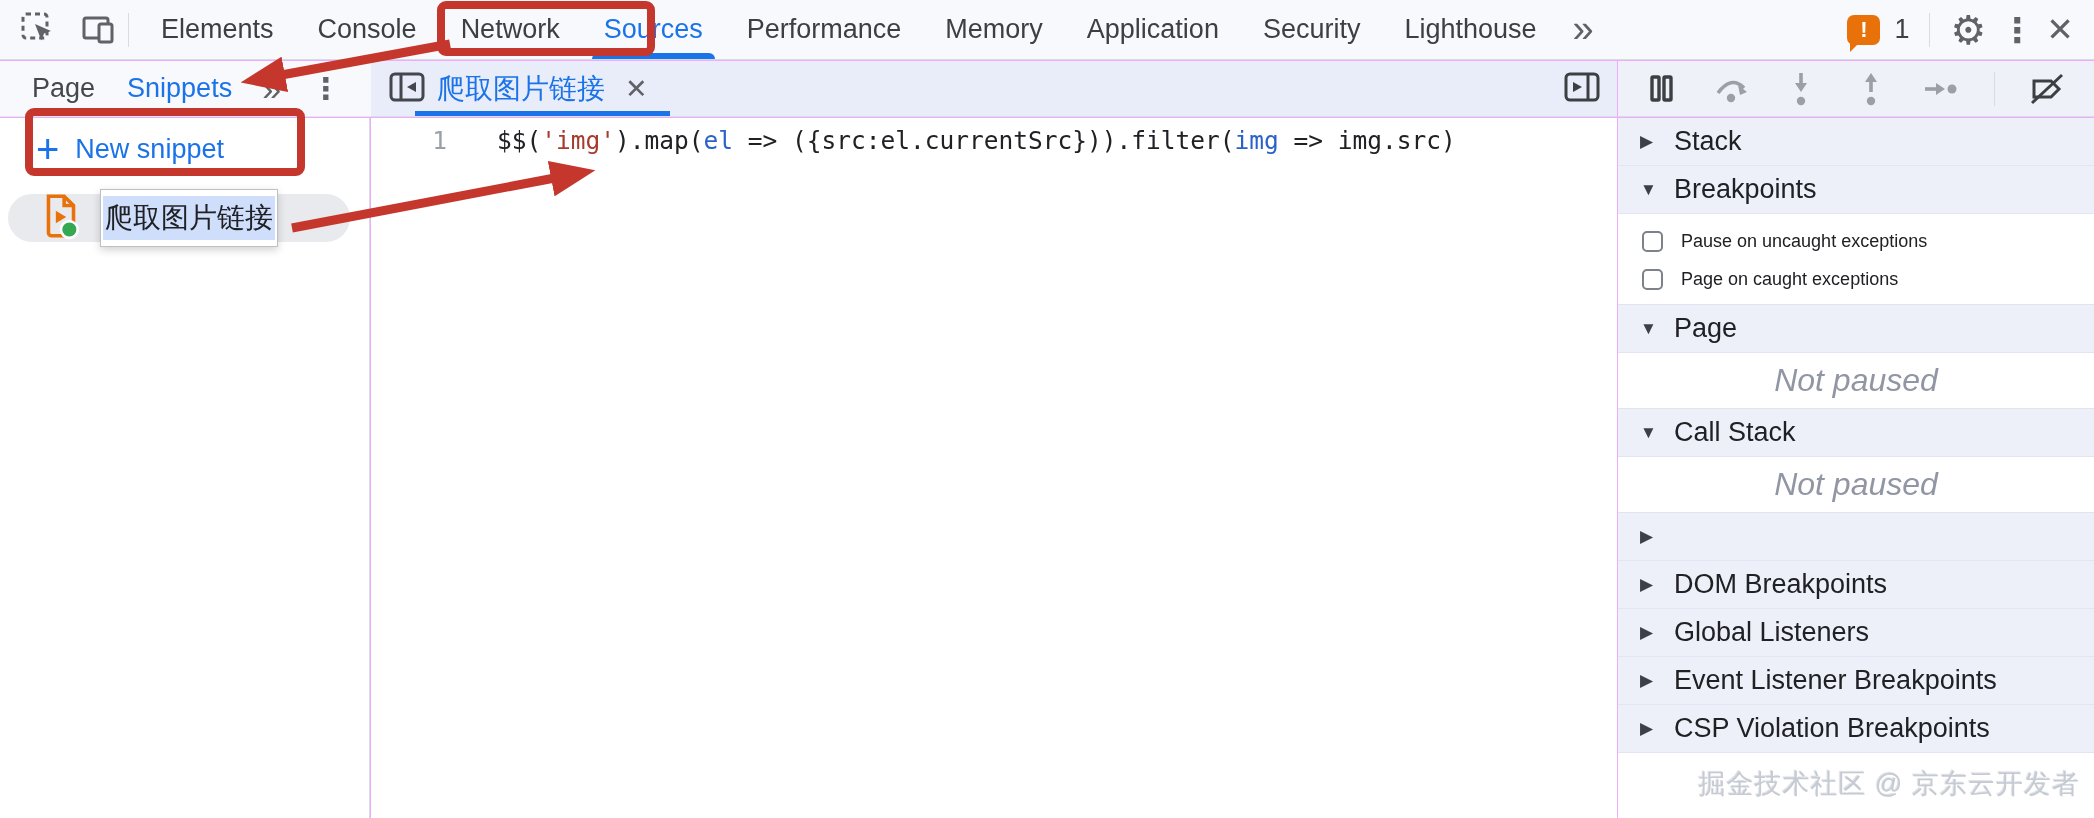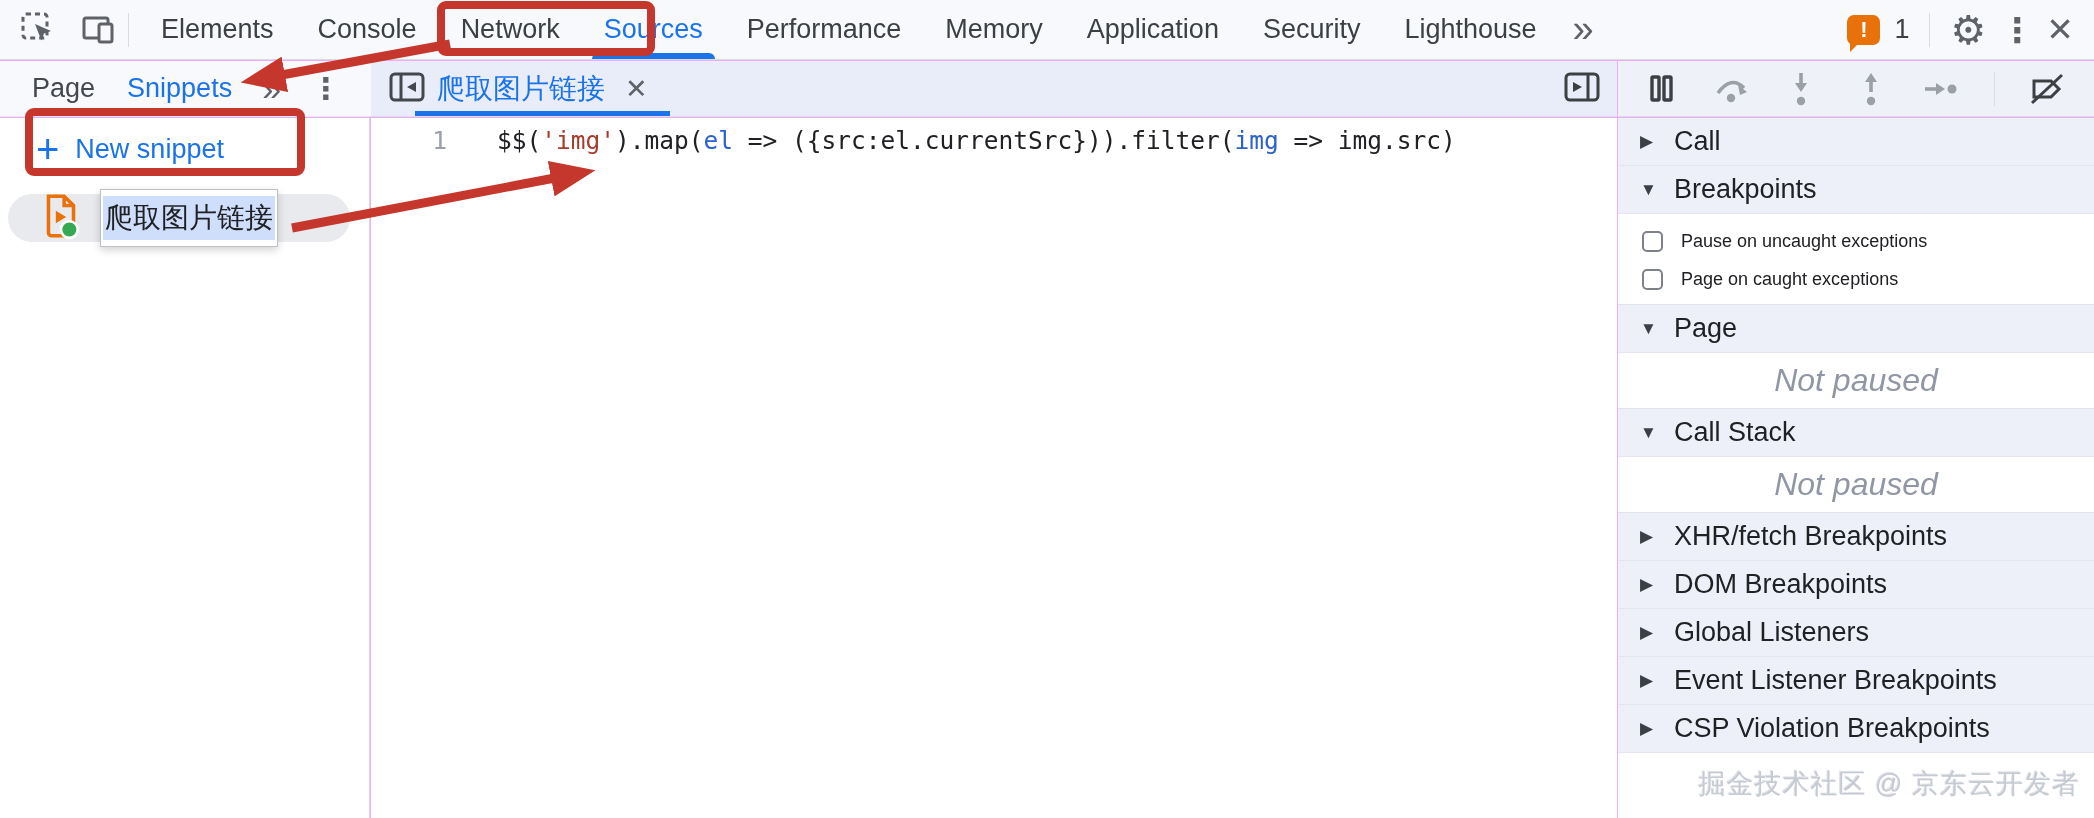--- a/index.html
+++ b/index.html
@@ -235,21 +235,21 @@
     <div class="code-line">
       <span class="gutter">1</span>
       <span class="code"><span class="t-plain">$$(</span><span class="t-string">'img'</span><span class="t-plain">).map(</span><span class="t-def">el</span><span class="t-plain"> =&gt; ({src:el.currentSrc})).filter(</span><span class="t-def">img</span><span class="t-plain"> =&gt; img.src)</span></span>
     </div>
   </main>
 
   <aside class="rightpanel">
     <div>
         <div class="dbg-section">
           <span class="tri">▶</span>
-          <span>Call</span>
+          <span>Stack</span>
         </div>
         <div class="dbg-section">
           <span class="tri">▼</span>
           <span>Breakpoints</span>
         </div>
         <div class="dbg-content checkboxes">
           <div class="cb-row">
             <span class="checkbox"></span>
             <span>Pause on uncaught exceptions</span>
           </div>
@@ -263,21 +263,20 @@
           <span>Page</span>
         </div>
         <div class="dbg-content notpaused">Not paused</div>
         <div class="dbg-section">
           <span class="tri">▼</span>
           <span>Call Stack</span>
         </div>
         <div class="dbg-content notpaused">Not paused</div>
         <div class="dbg-section">
           <span class="tri">▶</span>
-          <span>XHR/fetch Breakpoints</span>
         </div>
         <div class="dbg-section">
           <span class="tri">▶</span>
           <span>DOM Breakpoints</span>
         </div>
         <div class="dbg-section">
           <span class="tri">▶</span>
           <span>Global Listeners</span>
         </div>
         <div class="dbg-section">

